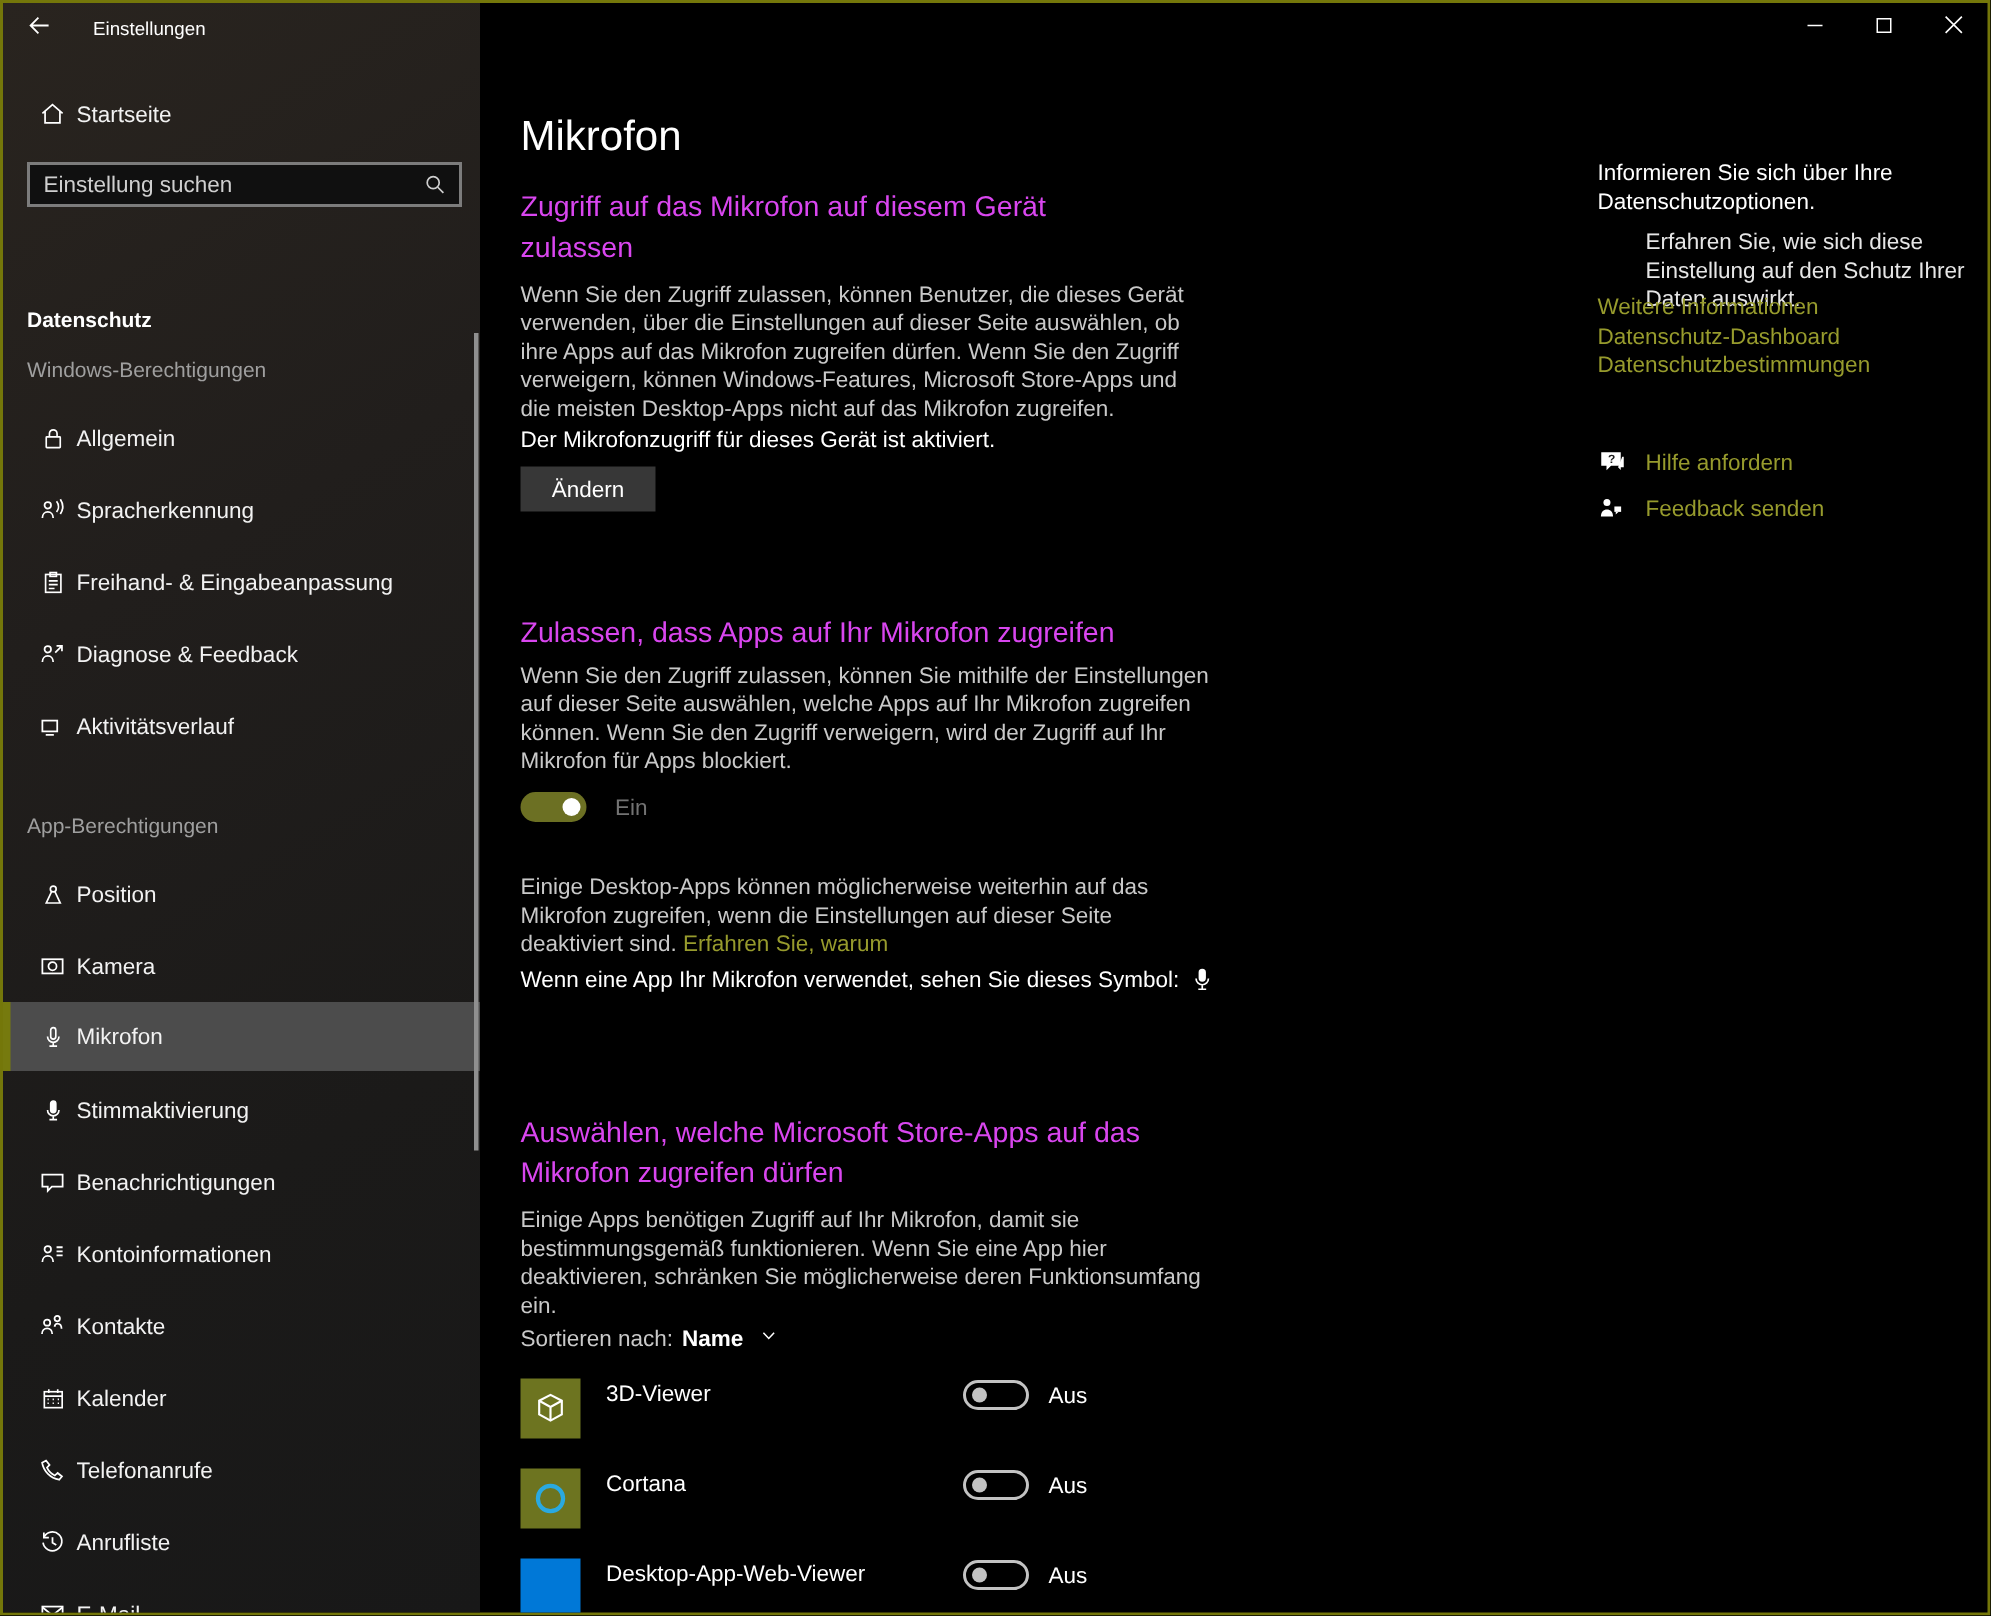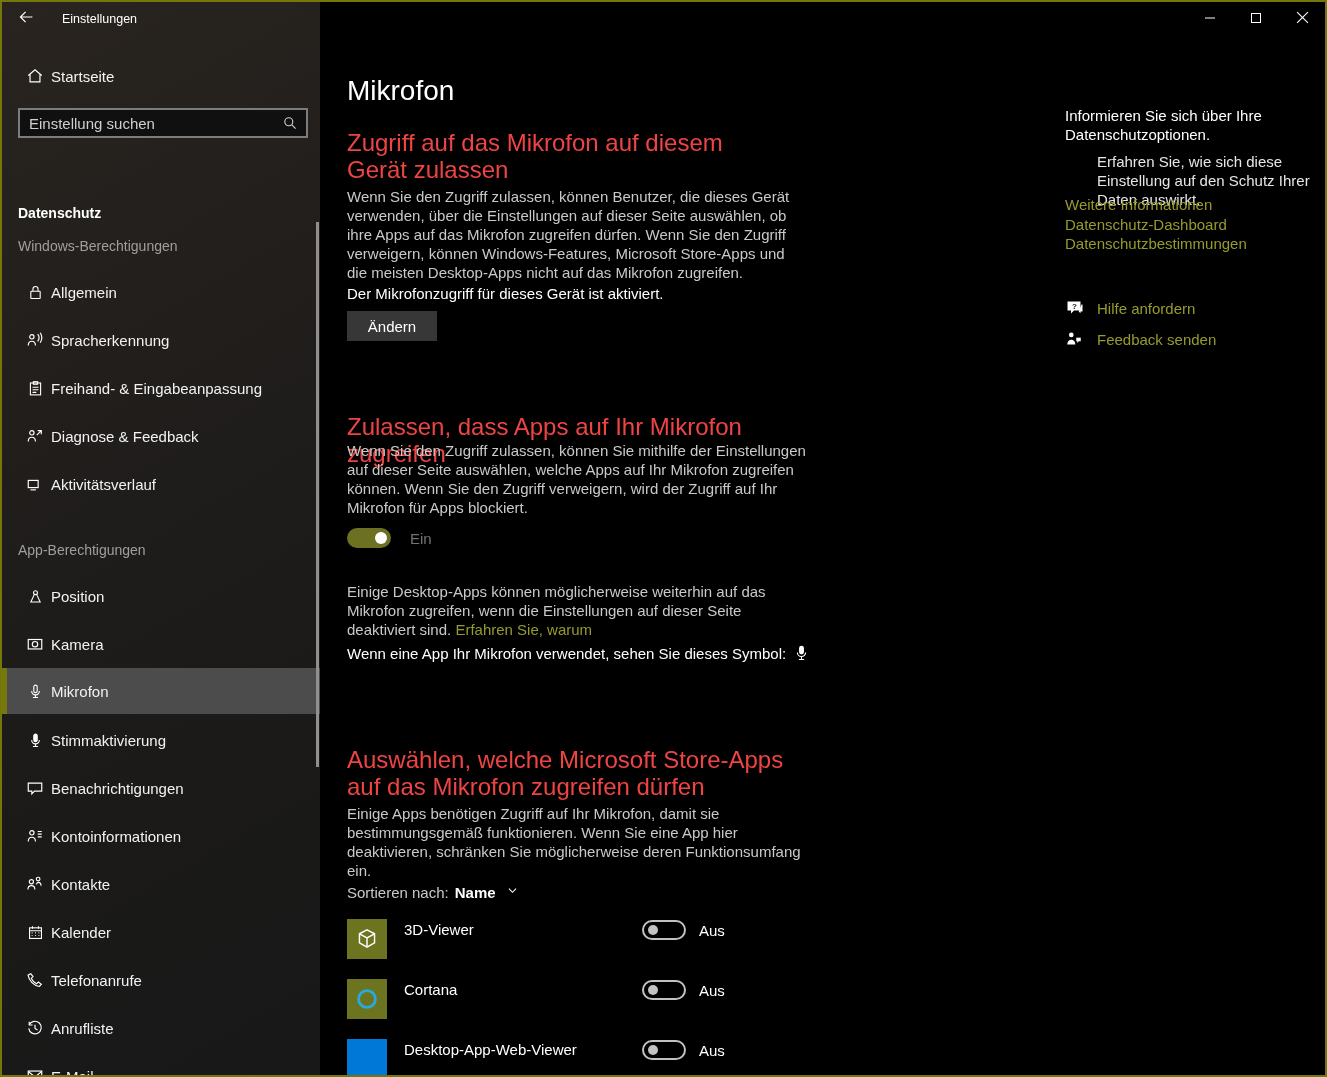--- a/index.html
+++ b/index.html
@@ -32,21 +32,21 @@
   }
   .searchbox input{
     flex:1;background:transparent;border:none;outline:none;color:#e8e8e8;
     font-size:15px;font-family:"Liberation Sans",sans-serif;padding:0 4px 0 9px;
   }
   .searchbox input::placeholder{color:#cfcfcf;opacity:1;}
   .searchbox .mag{margin-right:8px;display:flex;}
   .s-scrollthumb{position:absolute;right:1px;top:220px;width:3px;height:545px;background:#8f8f8f;}
   
   .main-title{position:absolute;left:345px;top:54px;font-size:28px;font-weight:400;color:#fff;}
-  .h2{position:absolute;font-size:24px;font-weight:400;color:#ef4444;line-height:27px;}
+  .h2{position:absolute;font-size:19px;font-weight:400;color:#d946ef;line-height:27px;}
   .body{position:absolute;font-size:15px;color:#c9c9c9;line-height:19px;}
   .status-line{position:absolute;left:345px;top:283px;font-size:15px;color:#fff;}
   .aendern-btn{
     position:absolute;left:345px;top:309px;width:90px;height:30px;background:#373737;border:none;
     color:#fff;font-size:15px;font-family:"Liberation Sans",sans-serif;cursor:pointer;
   }
   .toggle-row{position:absolute;left:345px;top:526px;display:flex;align-items:center;}
   .toggle-on{width:44px;height:20px;border-radius:10px;background:#6c7023;position:relative;cursor:pointer;flex:none;}
   .toggle-on::after{content:"";position:absolute;right:4px;top:4px;width:12px;height:12px;border-radius:50%;background:#fff;}
   .toggle-on-label{margin-left:19px;font-size:15px;color:#737373;}

